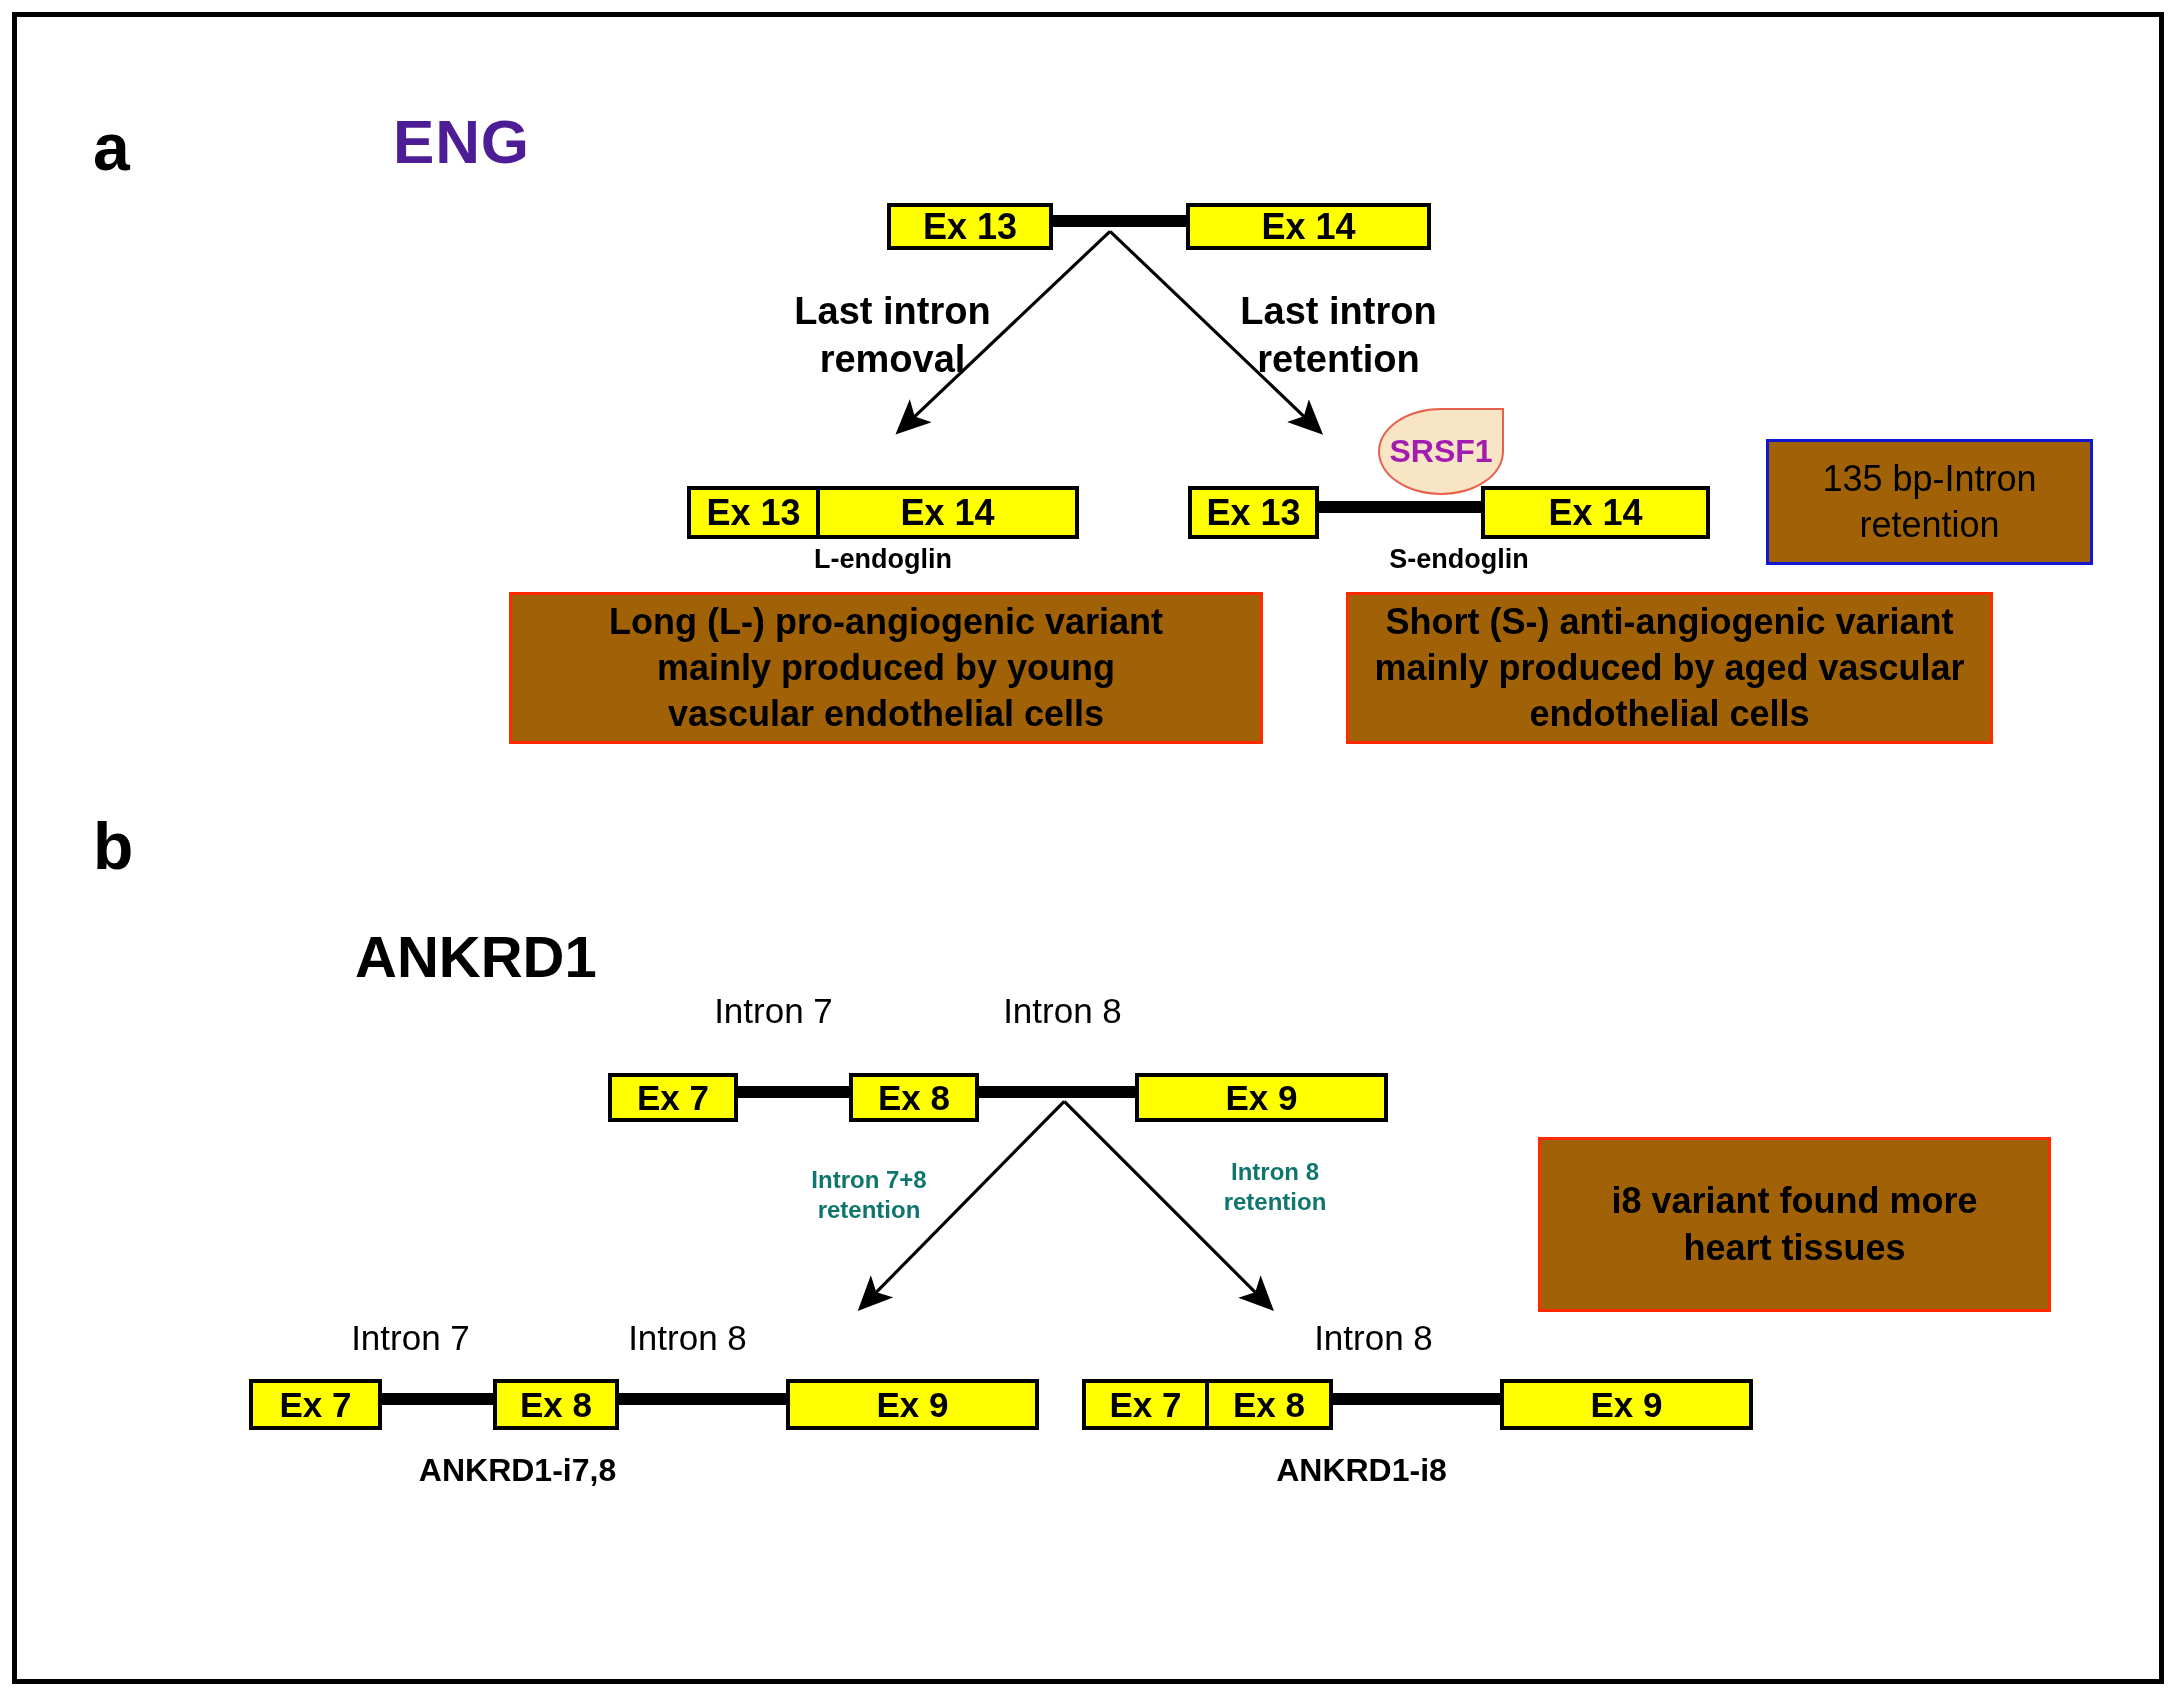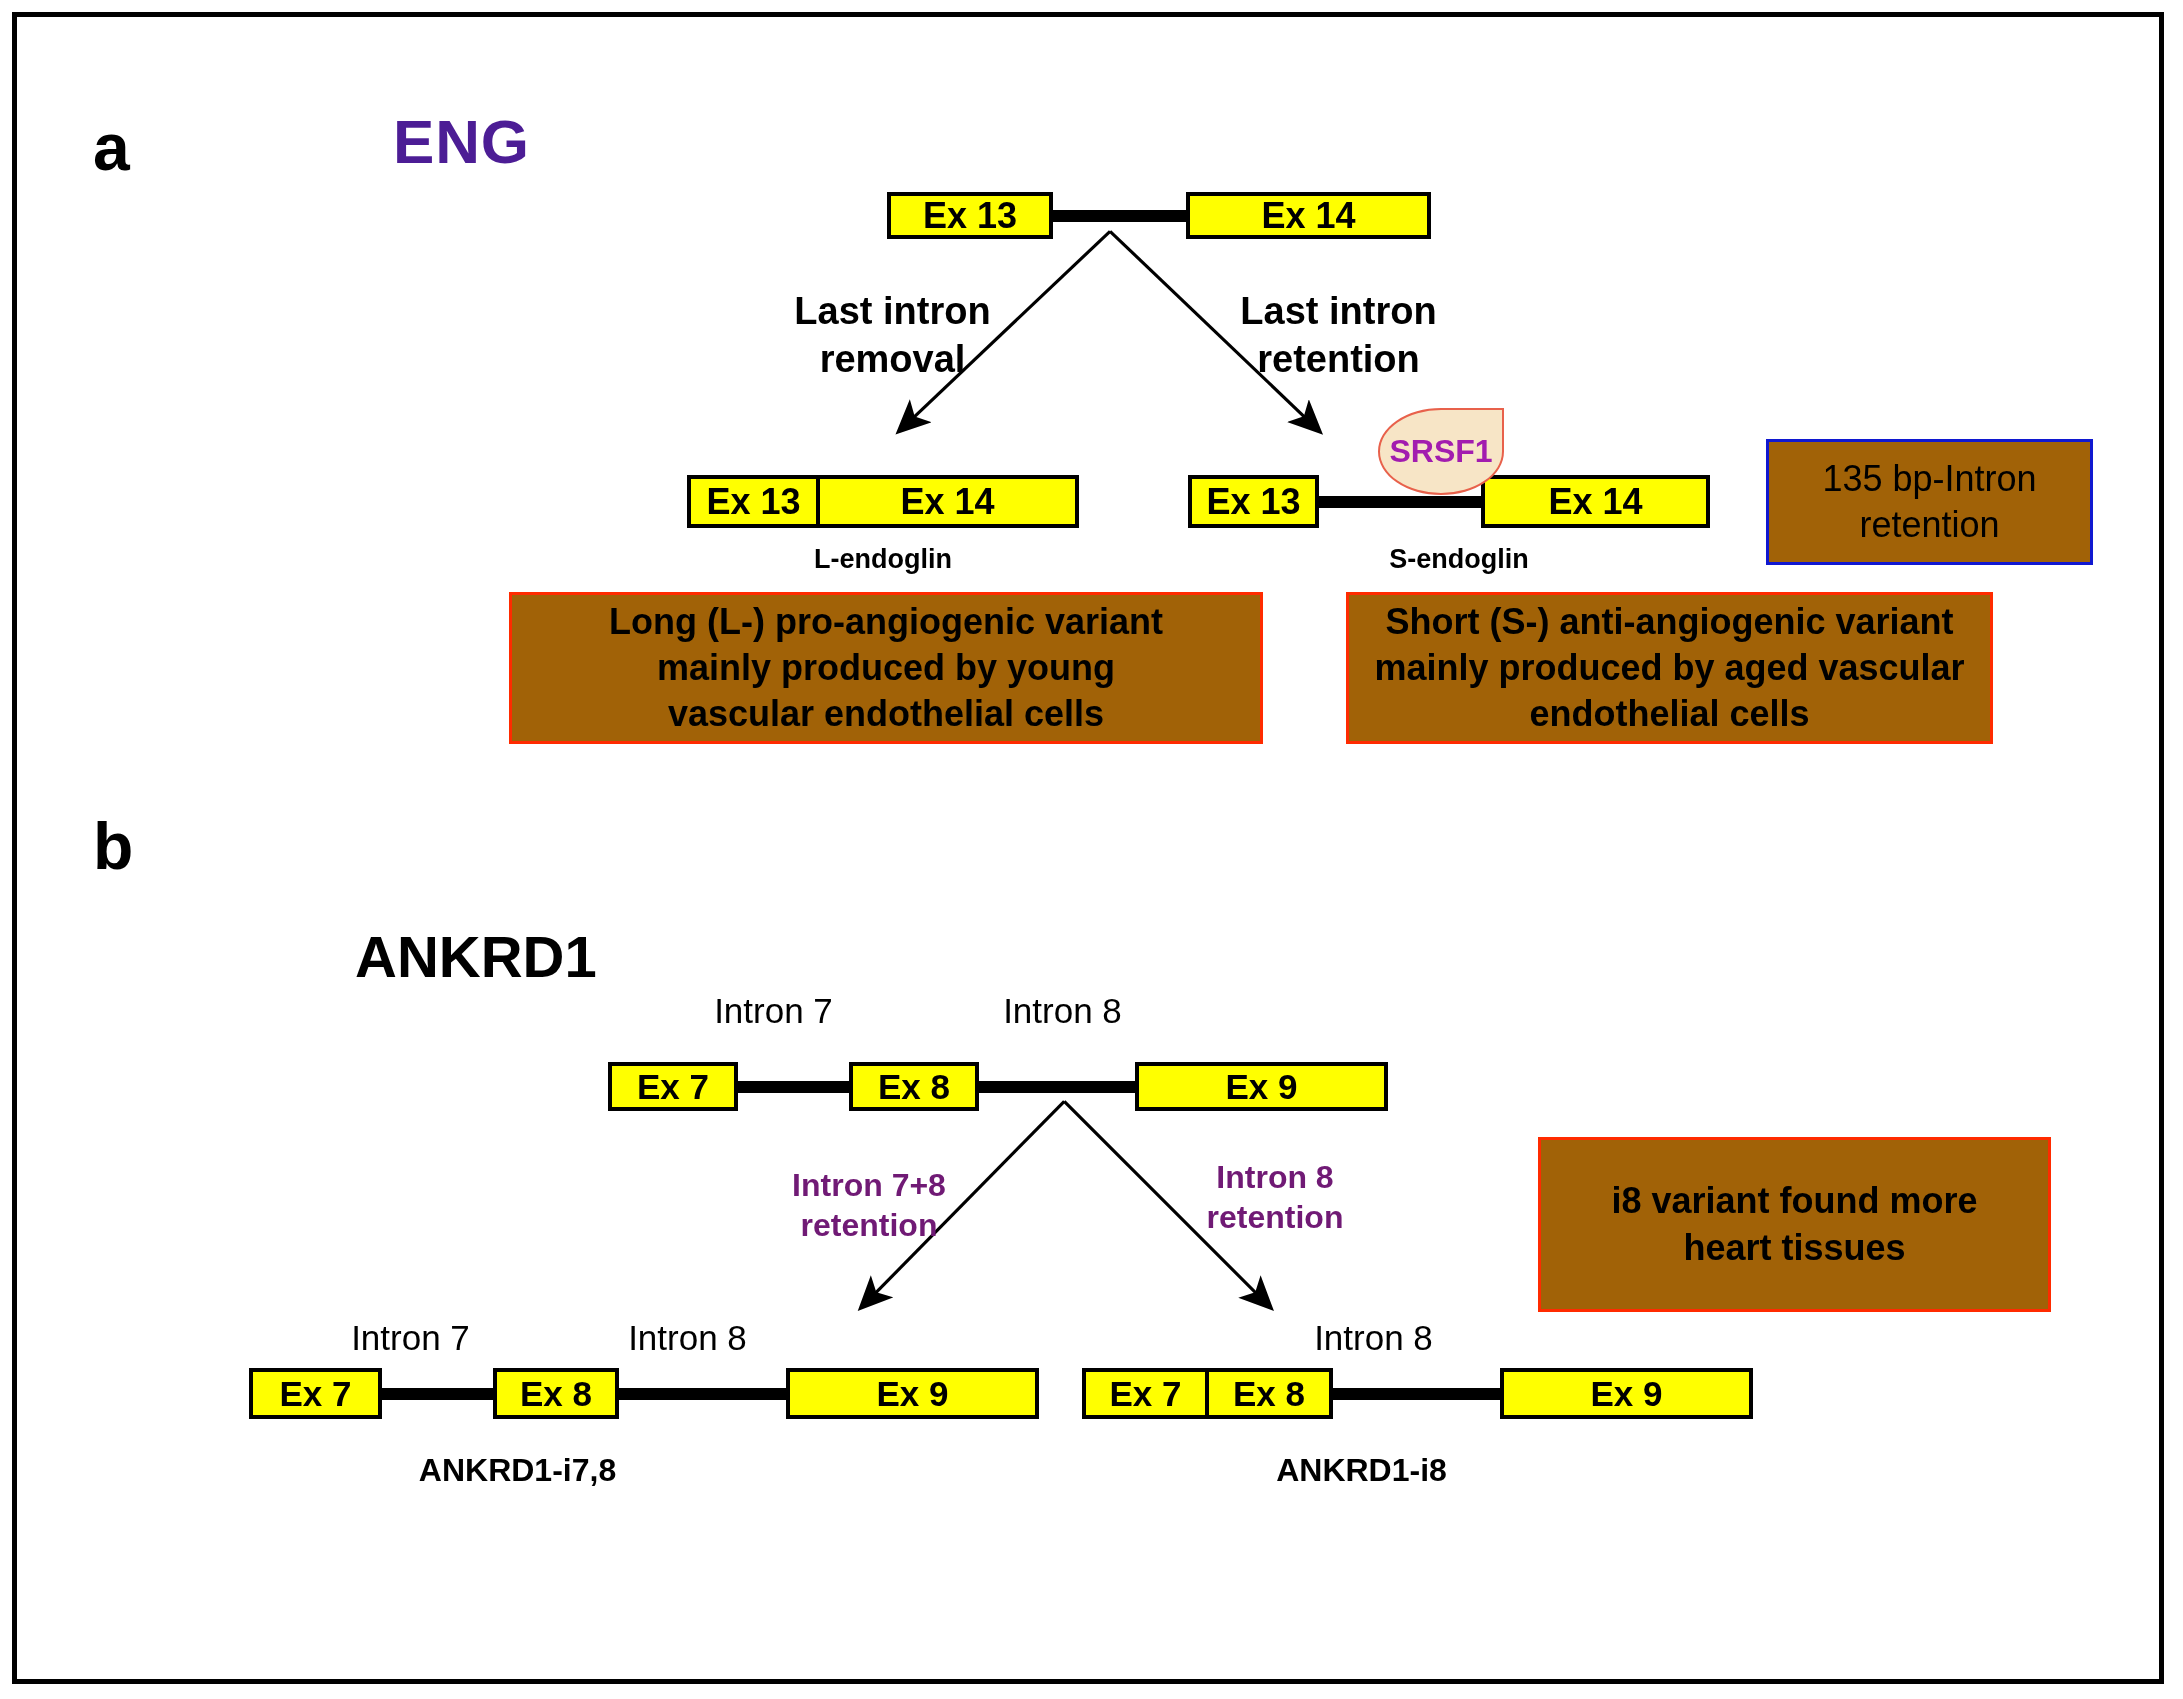--- a/index.html
+++ b/index.html
@@ -59,20 +59,21 @@
     box-sizing: border-box;
     background: #FFFF00;
     border: 4px solid #000000;
     display: flex;
     align-items: center;
     justify-content: center;
     font-family: "Liberation Sans Narrow", "Liberation Sans", sans-serif;
     font-weight: bold;
     color: #000;
     line-height: 1;
+    margin-top: 11px;
   }
   .exon.fused-left  { border-right-width: 2.4px; }
   .exon.fused-right { border-left-width: 2.4px; }
   .intron-line {
     background: #000000;
     height: 12px;
   }
 
   
   .struct-label {
@@ -97,22 +98,22 @@
     font-family: "Liberation Sans Narrow", "Liberation Sans", sans-serif;
     font-weight: bold;
     font-size: 38px;
     color: #000;
     text-align: center;
     line-height: 1.25;
   }
   .branch-text-small {
     font-family: "Liberation Sans Narrow", "Liberation Sans", sans-serif;
     font-weight: bold;
-    font-size: 32px;
-    color: #701a75;
+    font-size: 24px;
+    color: #0f766e;
     text-align: center;
     line-height: 1.25;
   }
 
   
   .callout {
     box-sizing: border-box;
     background: #a16207;
     display: flex;
     align-items: center;

